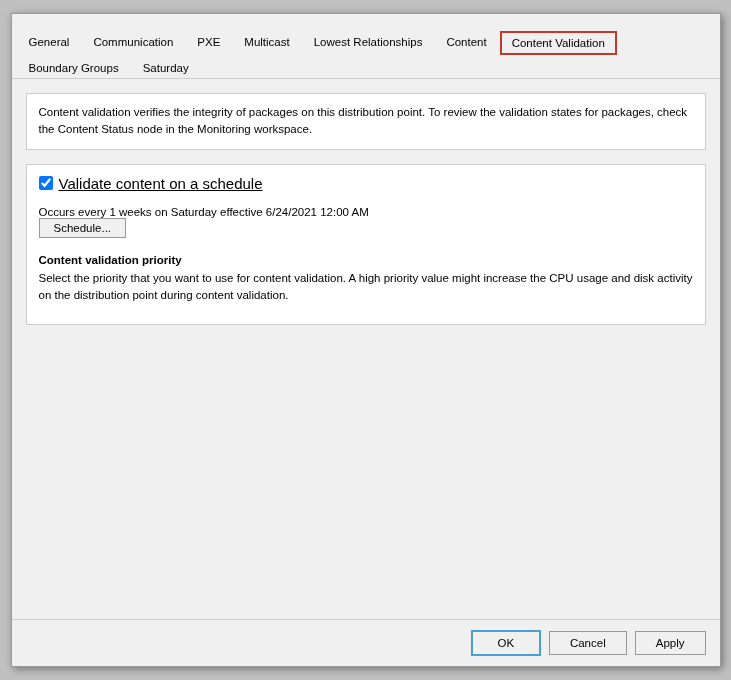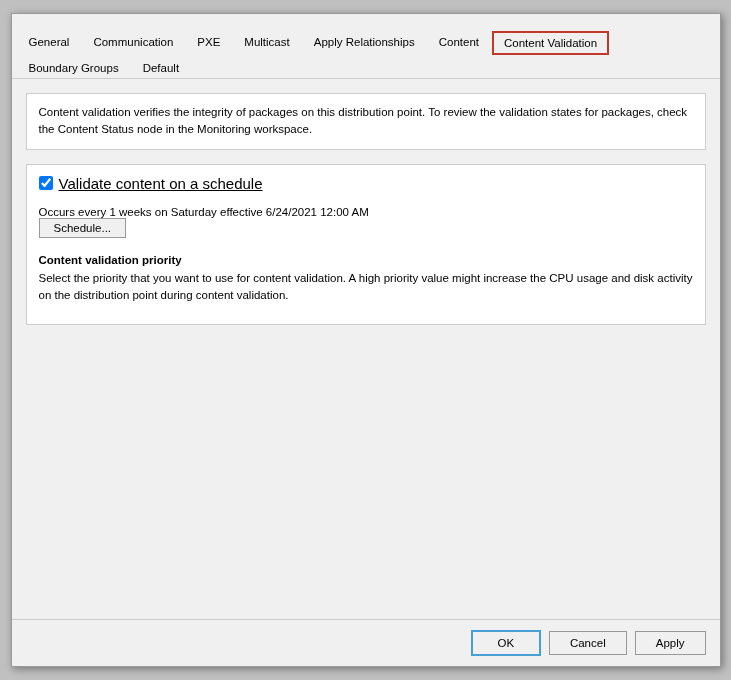--- a/index.html
+++ b/index.html
@@ -192,25 +192,25 @@
 <body>
 
 <div class="window">
 
 
   <div class="tabs-container">
     <div class="tab">General</div>
     <div class="tab">Communication</div>
     <div class="tab">PXE</div>
     <div class="tab">Multicast</div>
-    <div class="tab">Apply Relationships</div>
+    <div class="tab">Lowest Relationships</div>
     <div class="tab">Content</div>
     <div class="tab active highlighted">Content Validation</div>
     <div class="tab">Boundary Groups</div>
-    <div class="tab">Default</div>
+    <div class="tab">Saturday</div>
   </div>
 
   <div class="content-area">
     <div class="description-box">
       <span>Content validation verifies the integrity of packages on this distribution point. To review the validation states for packages, check the Content Status node in the Monitoring workspace.</span>
     </div>
 
     <div class="section-box">
 
       <div class="checkbox-row">

